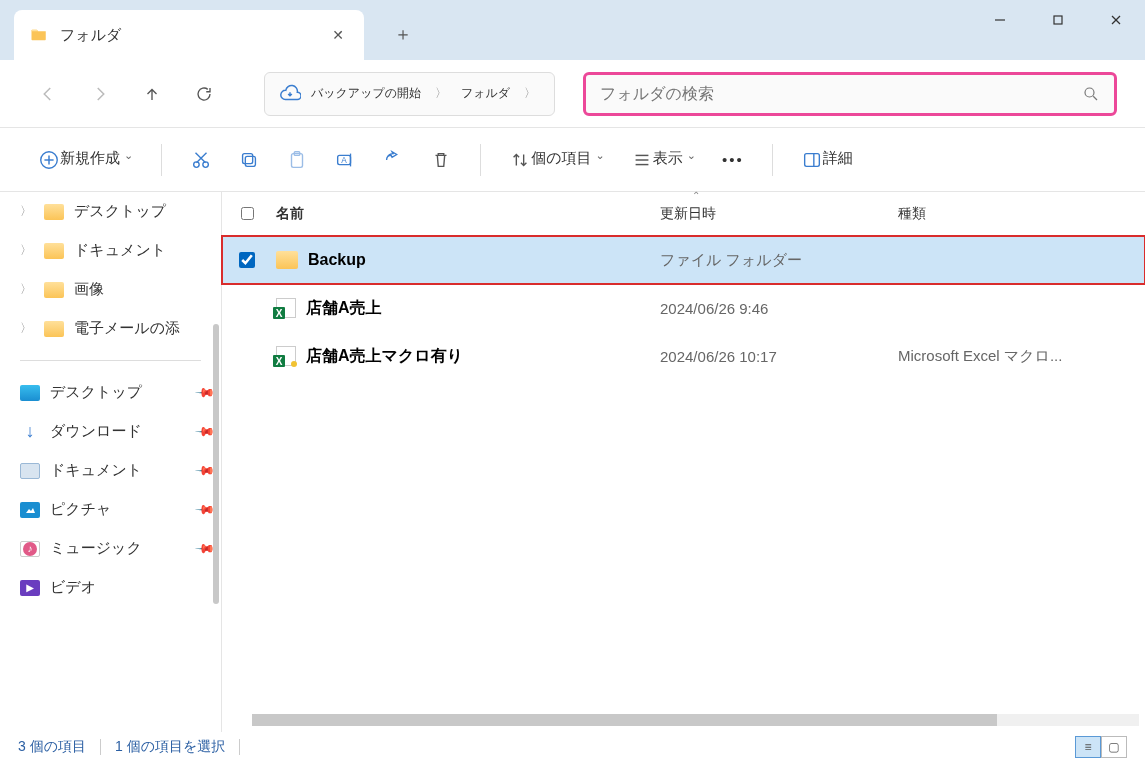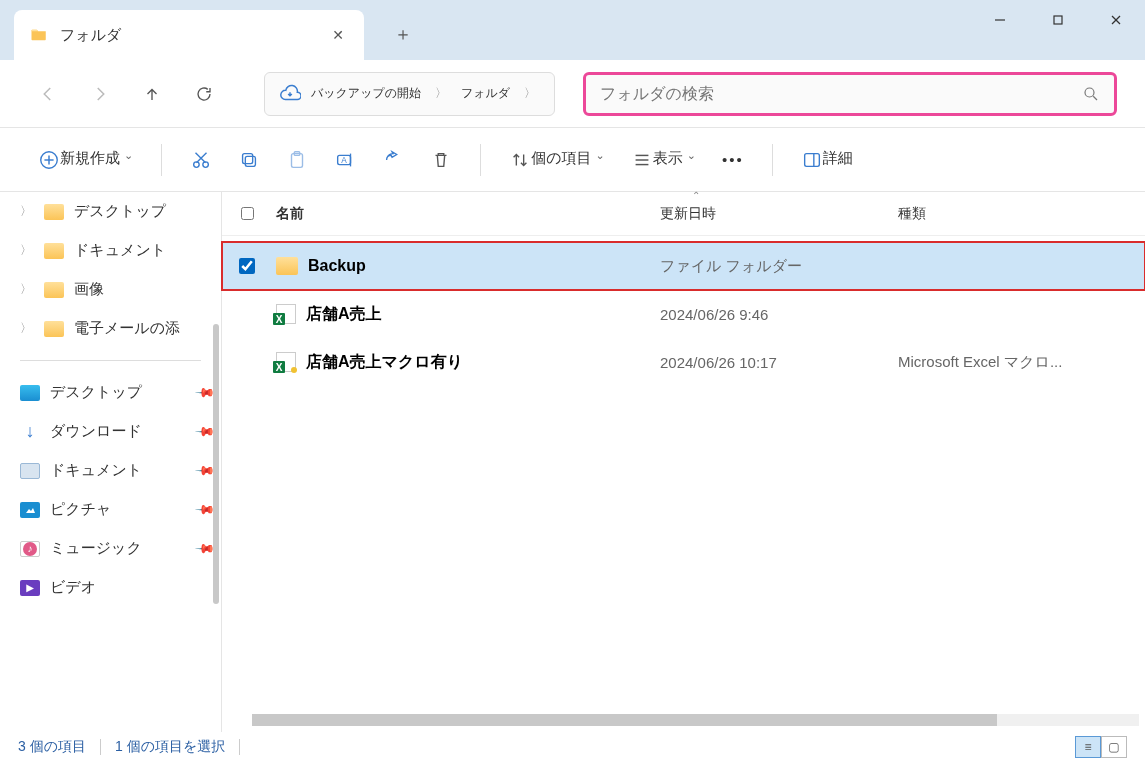--- a/index.html
+++ b/index.html
@@ -52,21 +52,21 @@
 
 
 .filelist { flex: 1; display: flex; flex-direction: column; position: relative;}
 .col-header { display: flex; align-items: center; height: 44px; font-size: 14px; color: #333; border-bottom: 1px solid #eee;}
 .col-check { width: 50px; display:flex; justify-content:center;}
 .col-name { flex: 0 0 388px; padding-left:4px;font-weight:bold;}
 .col-date { flex: 0 0 238px; }
 .col-type { flex: 1; }
 .sort-ind { position: absolute; left: 470px; top: -2px; font-size: 10px; color: #888;}
 .file-row { display: flex; align-items: center; height: 48px; font-size: 16px; }
-.file-row.selected { background: #cce4f7; outline: 2px solid #d92c2c; outline-offset: -1px; margin-top: 6px;}
+.file-row.selected { background: #cce4f7; outline: 2px solid #d92c2c; outline-offset: -1px;}
 .file-row .col-check input { width: 16px; height: 16px;}
 .file-row .fname { display:flex; align-items:center; gap:10px;}
 .file-row .col-date, .file-row .col-type { color: #666; font-size: 15px;}
 .folder-icon-sm { width: 22px; height: 18px; background: linear-gradient(#ffe09a,#fbc457); border-radius: 2px;}
 .xlsx-icon { width: 20px; height: 20px; background: #fff; border: 1px solid #ccc; position: relative;}
 .xlsx-icon::before { content:"X"; position:absolute; left:-4px; bottom:-2px; background:#107c41; color:#fff; font-size:10px; font-weight:bold; width:12px; height:12px; display:flex; align-items:center; justify-content:center; border-radius:1px;}
 .xlsm-icon { width: 20px; height: 20px; background: #fff; border: 1px solid #ccc; position: relative;}
 .xlsm-icon::before { content:"X"; position:absolute; left:-4px; bottom:-2px; background:#107c41; color:#fff; font-size:10px; font-weight:bold; width:12px; height:12px; display:flex; align-items:center; justify-content:center; border-radius:1px;}
 .xlsm-icon::after { content:""; position:absolute; right:-2px; bottom:-2px; width:6px; height:6px; background:#f1c232; border-radius:50%;}
 .hscroll-track { position:absolute; bottom:6px; left:30px; right:6px; height:12px; background:#f0f0f0;}

